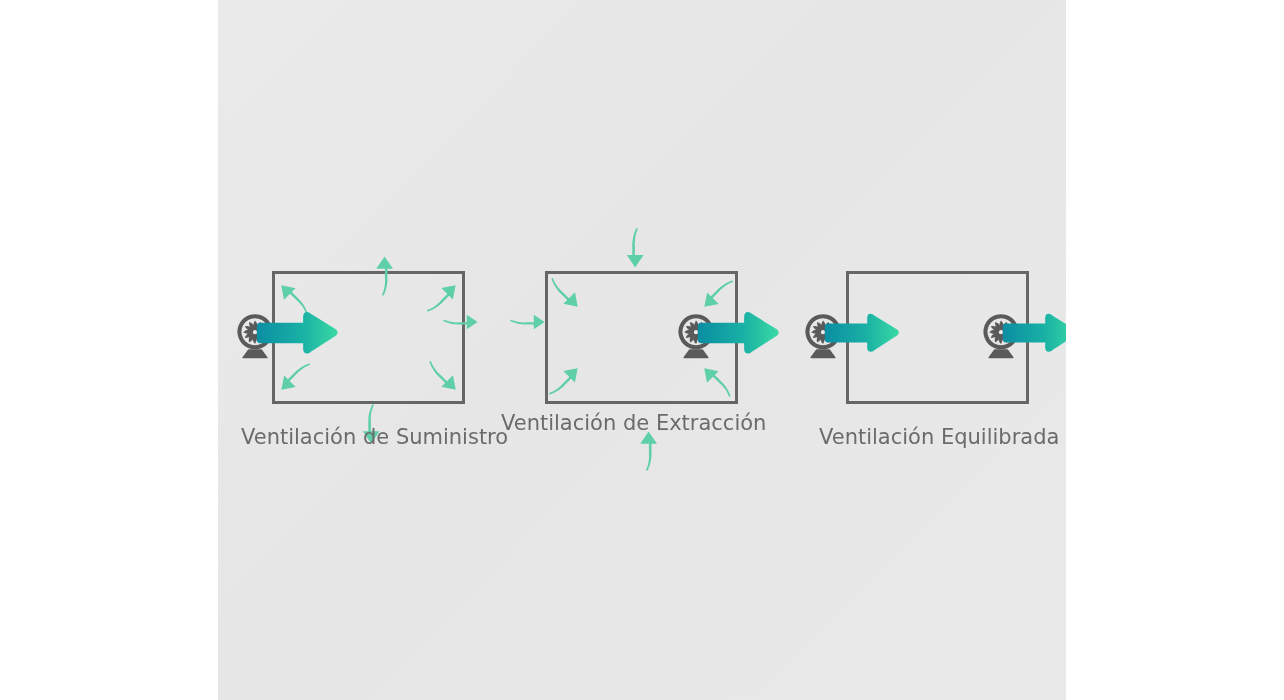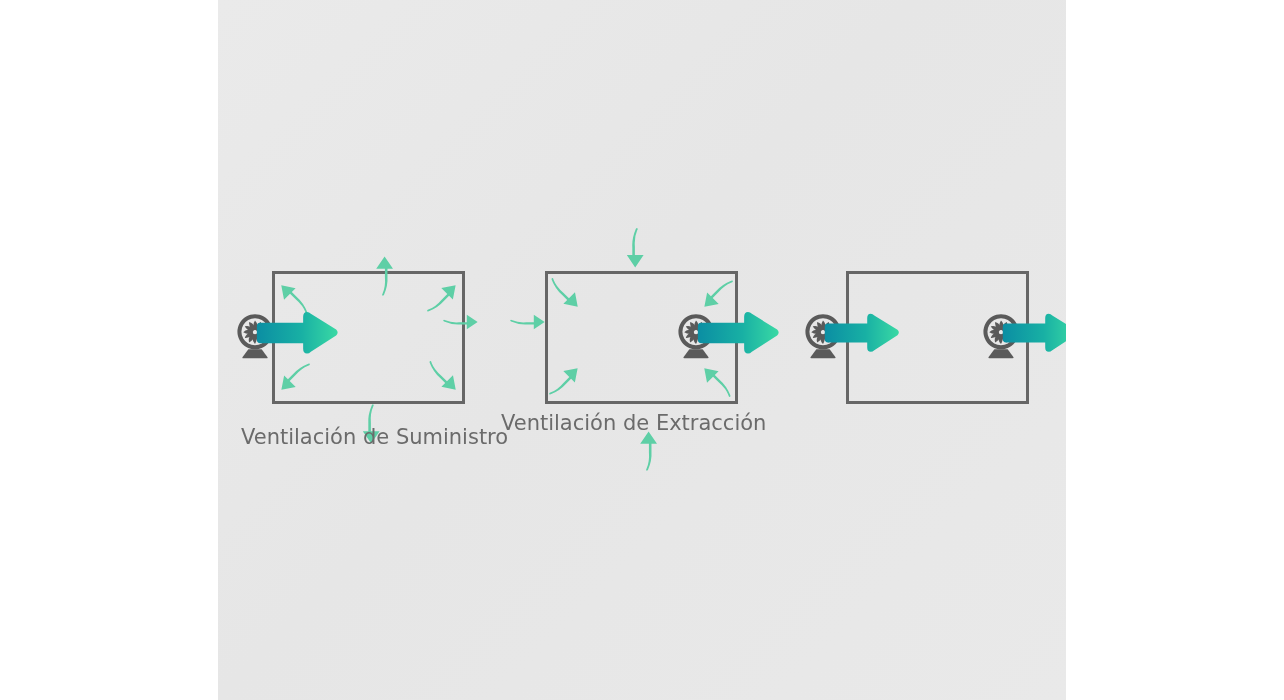--- a/index.html
+++ b/index.html
@@ -188,15 +188,16 @@
         <use href="#fan-sym" x="586" y="313" width="38" height="46"></use>
         <use href="#main-arrow-sym" x="605" y="311" width="79" height="44"></use>
 
         <use href="#fan-sym" x="764" y="313" width="38" height="46"></use>
         <use href="#main-arrow-sym" x="783" y="311" width="79" height="44"></use>
       </g>
     </svg>
 
     <div class="panel-label" id="label-1">Ventilación de Suministro</div>
     <div class="panel-label" id="label-2">Ventilación de Extracción</div>
+    <div class="panel-label" id="label-3">Ventilación Equilibrada</div>
 
   </div>
 </div>
 
 </body></html>

